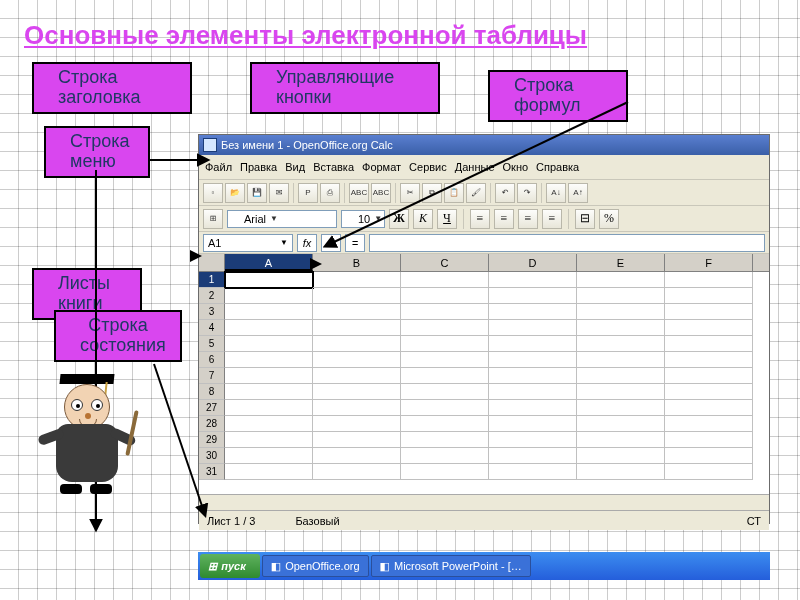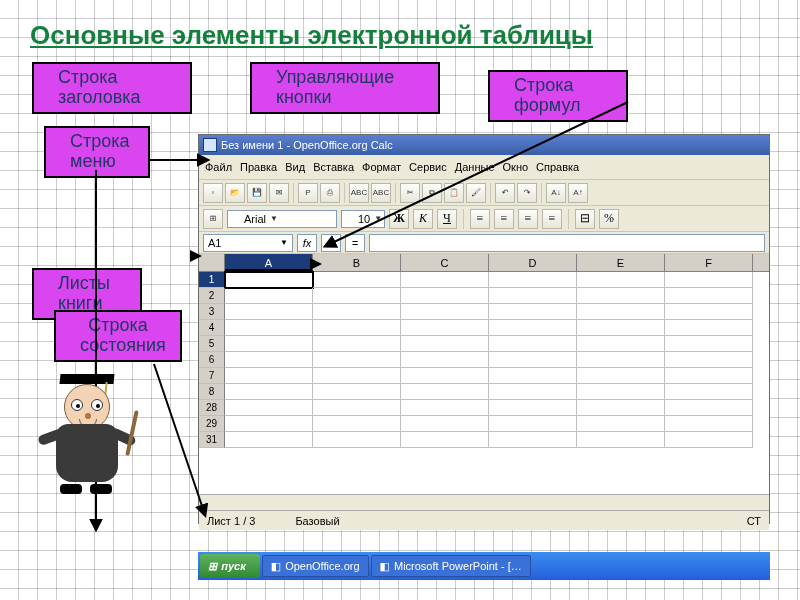--- a/index.html
+++ b/index.html
@@ -20,24 +20,24 @@
       repeating-linear-gradient(90deg, #fff, #fff 18px, #ccc 18px, #ccc 19px);
     background-blend-mode: multiply;
   }
   .slide {
     position: absolute;
     left: 10px; right: 10px; top: 10px; bottom: 10px;
     background: transparent;
   }
   .title {
     position: absolute;
-    left: 20px; top: 10px;
+    left: 14px; top: 10px;
     font-size: 26px;
     font-weight: bold;
-    color: #15803d;
+    color: #d946ef;
     text-decoration: underline;
   }
   .label {
     position: absolute;
     border: 2px solid #000;
     background: #d946ef;
     color: #203864;
     font-size: 18px;
     padding: 4px 24px;
     line-height: 1.1;
@@ -468,30 +468,48 @@
             <div class="cell"></div>
             <div class="cell"></div>
             <div class="cell"></div>
             <div class="cell"></div>
             <div class="cell"></div>
             <div class="cell"></div>
           </div>
       </div>
       <div class="rows">
         <div class="row">
+            <div class="rh">27</div>
+            <div class="cell"></div>
+            <div class="cell"></div>
+            <div class="cell"></div>
+            <div class="cell"></div>
+            <div class="cell"></div>
+            <div class="cell"></div>
+          </div>
+        <div class="row">
             <div class="rh">28</div>
             <div class="cell"></div>
             <div class="cell"></div>
             <div class="cell"></div>
             <div class="cell"></div>
             <div class="cell"></div>
             <div class="cell"></div>
           </div>
         <div class="row">
             <div class="rh">29</div>
+            <div class="cell"></div>
+            <div class="cell"></div>
+            <div class="cell"></div>
+            <div class="cell"></div>
+            <div class="cell"></div>
+            <div class="cell"></div>
+          </div>
+        <div class="row">
+            <div class="rh">30</div>
             <div class="cell"></div>
             <div class="cell"></div>
             <div class="cell"></div>
             <div class="cell"></div>
             <div class="cell"></div>
             <div class="cell"></div>
           </div>
         <div class="row">
             <div class="rh">31</div>
             <div class="cell"></div>

